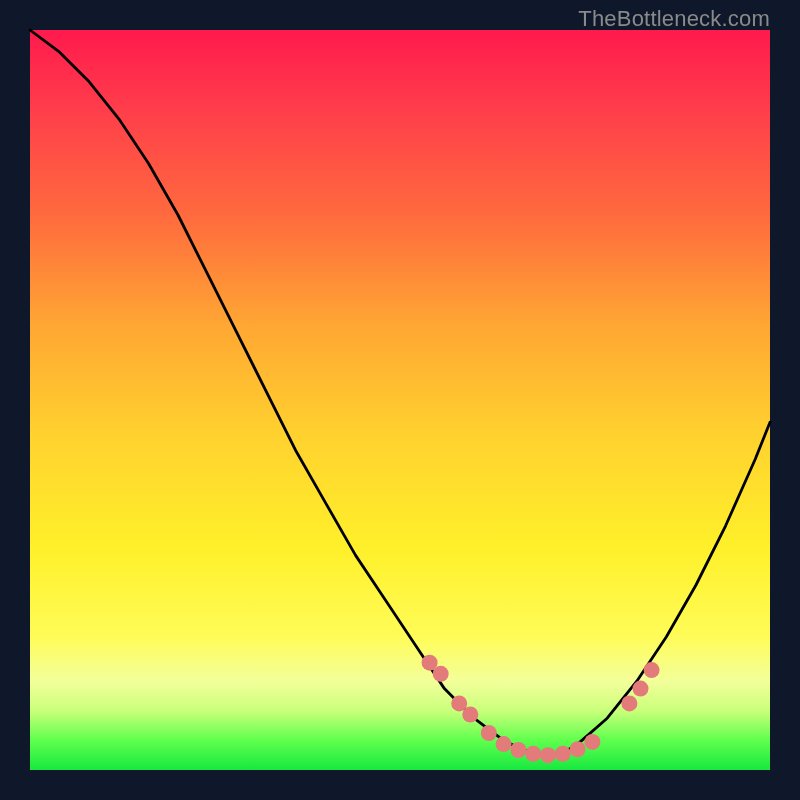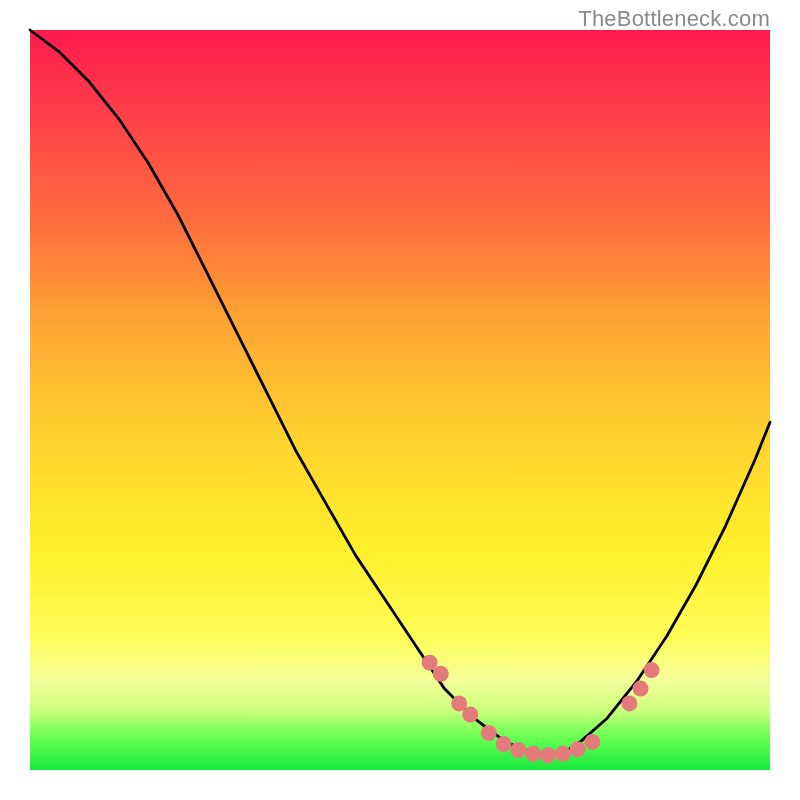--- a/index.html
+++ b/index.html
@@ -8,21 +8,21 @@
     background: #000;
     width: 800px;
     height: 800px;
     overflow: hidden;
     position: relative;
     font-family: Arial, sans-serif;
   }
   .outer {
     width: 800px;
     height: 800px;
-    background: #ffffff;
+    background: #0f172a;
     position: relative;
   }
   .plot-area {
     position: absolute;
     left: 30px;
     top: 30px;
     width: 740px;
     height: 740px;
     
     background: linear-gradient(

